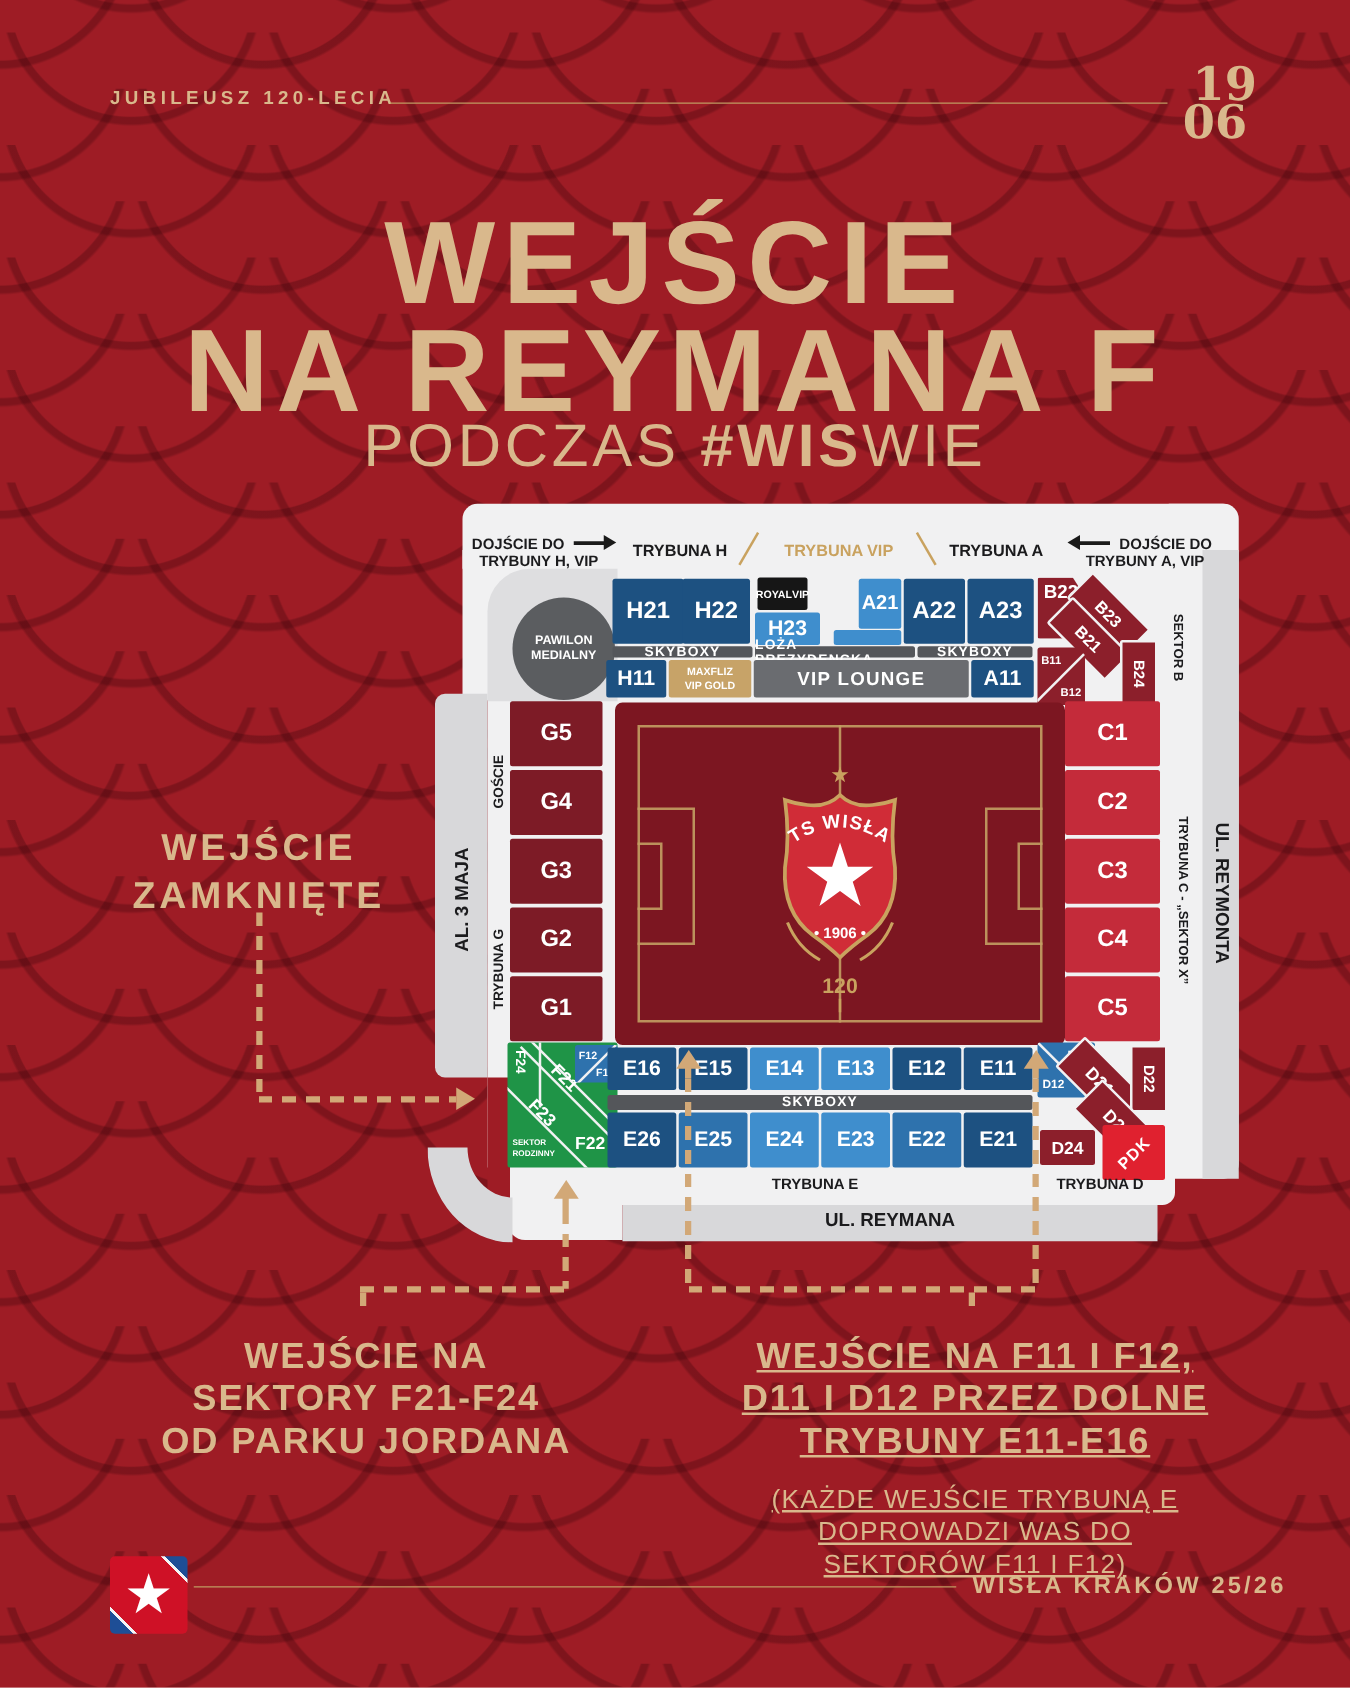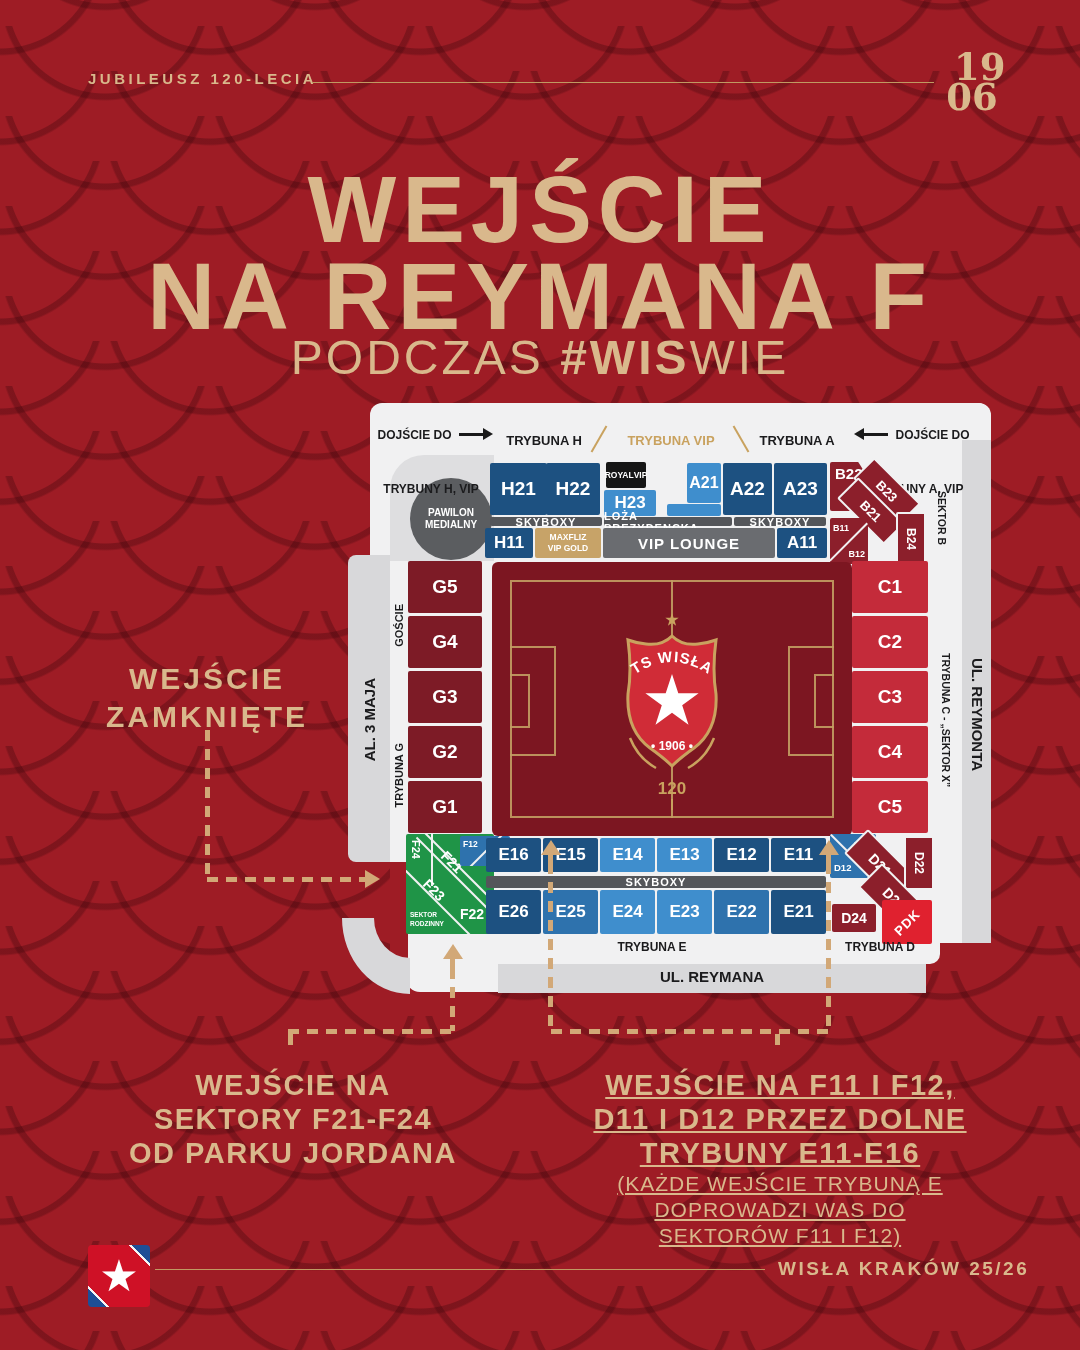--- a/index.html
+++ b/index.html
@@ -19,21 +19,21 @@
   .white{background:#f1f1f2;}
   .lgray{background:#d8d8da;}
   .sec{position:absolute;display:flex;align-items:center;justify-content:center;
        color:#fff;font-weight:bold;border-radius:2px;}
   .navy{background:#1d5181;} .lblue{background:#3f8ecd;} .mblue{background:#2e72ad;}
   .mar{background:#8c1f2b;}  .redc{background:#c42b3a;} .grn{background:#1f9447;}
   .gry{background:#6a6c70;}  .gbar{background:#54565a;font-size:11px;letter-spacing:1px;}
   .blk{background:#161616;}  .tanbox{background:#c7a368;}
   .pdkbox{background:#e0212f;}
   .diag{border:2px solid #f1f1f2;}
-  .maplabel{position:absolute;color:#1b1b1d;font-weight:bold;display:flex;align-items:center;justify-content:center;text-align:center;gap:40px;}
+  .maplabel{position:absolute;color:#1b1b1d;font-weight:bold;display:flex;align-items:center;justify-content:center;text-align:center;}
   .vert{writing-mode:vertical-rl;}
   .vertu{writing-mode:vertical-rl;transform:rotate(180deg);}
   .splitline{position:absolute;left:-20%;right:-20%;top:50%;height:2px;background:#f1f1f2;}
   
   .dv{position:absolute;width:5px;background-image:repeating-linear-gradient(180deg,#d2a877 0 11px,transparent 11px 19px);}
   .dh{position:absolute;height:5px;background-image:repeating-linear-gradient(90deg,#d2a877 0 11px,transparent 11px 19px);}
   .stem{position:absolute;background:#d2a877;}
   .tri-up{position:absolute;width:0;height:0;border-left:10px solid transparent;border-right:10px solid transparent;border-bottom:15px solid #d2a877;}
   .tri-right{position:absolute;width:0;height:0;border-top:9px solid transparent;border-bottom:9px solid transparent;border-left:15px solid #d2a877;}
   
@@ -204,21 +204,21 @@
       <div class="abs" style="left:-26px;top:80px;width:140px;height:2px;background:#f1f1f2;transform:rotate(45deg);"></div>
       <span class="vert" style="position:absolute;left:4px;top:6px;color:#fff;font-weight:bold;font-size:11px;">F24</span>
       <span style="position:absolute;left:34px;top:20px;color:#fff;font-weight:bold;font-size:14px;transform:rotate(45deg);">F21</span>
       <span style="position:absolute;left:16px;top:48px;color:#fff;font-weight:bold;font-size:14px;transform:rotate(45deg);">F23</span>
       <span style="position:absolute;left:54px;top:72px;color:#fff;font-weight:bold;font-size:14px;">F22</span>
       <div style="position:absolute;left:4px;bottom:6px;color:#fff;font-weight:bold;font-size:6.5px;line-height:1.3;">
         <div>SEKTOR</div>
         <div>RODZINNY</div>
       </div>
     </div>
-    <div class="sec mblue" style="left:112px;top:436px;width:34px;height:30px;overflow:hidden;padding-left:16px;">
+    <div class="sec mblue" style="left:112px;top:436px;width:34px;height:30px;overflow:hidden;">
       <div class="splitline" style="transform:rotate(-45deg);"></div>
       <span style="position:absolute;left:3px;top:3px;font-size:8.5px;">F12</span>
       <span style="position:absolute;right:3px;bottom:3px;font-size:8.5px;">F11</span>
     </div>
 
     <div class="sec navy" style="left:138px;top:438px;width:55px;height:34px;font-size:17px;">E16</div>
     <div class="sec navy" style="left:195px;top:438px;width:55px;height:34px;font-size:17px;">E15</div>
     <div class="sec lblue" style="left:252px;top:438px;width:55px;height:34px;font-size:17px;">E14</div>
     <div class="sec lblue" style="left:309px;top:438px;width:55px;height:34px;font-size:17px;">E13</div>
     <div class="sec navy" style="left:366px;top:438px;width:55px;height:34px;font-size:17px;">E12</div>
@@ -277,21 +277,21 @@
   <div class="bignote" style="left:118px;top:1068px;width:350px;">
     <div>WEJŚCIE NA</div>
     <div>SEKTORY F21-F24</div>
     <div>OD PARKU JORDANA</div>
   </div>
 
   <div class="bignote" style="left:562px;top:1068px;width:436px;text-decoration:underline;">
     <div>WEJŚCIE NA F11 I F12,</div>
     <div>D11 I D12 PRZEZ DOLNE</div>
     <div>TRYBUNY E11-E16</div>
-    <div style="font-weight:normal;font-size:21px;margin-top:0;line-height:1.25;letter-spacing:1px;">
+    <div style="font-weight:normal;font-size:21px;margin-top:16px;line-height:1.25;letter-spacing:1px;">
       <div>(KAŻDE WEJŚCIE TRYBUNĄ E</div>
       <div>DOPROWADZI WAS DO</div>
       <div>SEKTORÓW F11 I F12)</div>
     </div>
   </div>
 
   <div class="footer-logo">
       <span>★</span>
     </div>
   <div class="goldline" style="left:155px;top:1269px;width:610px;height:1px;"></div>

